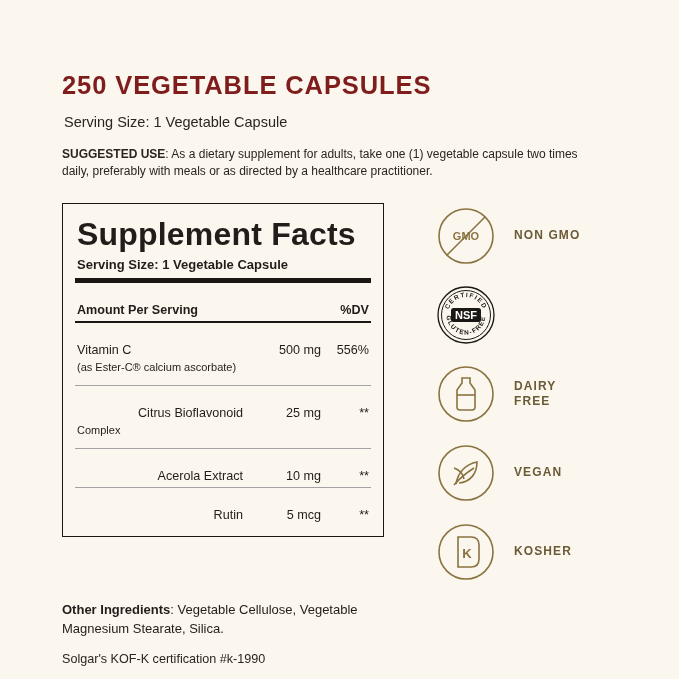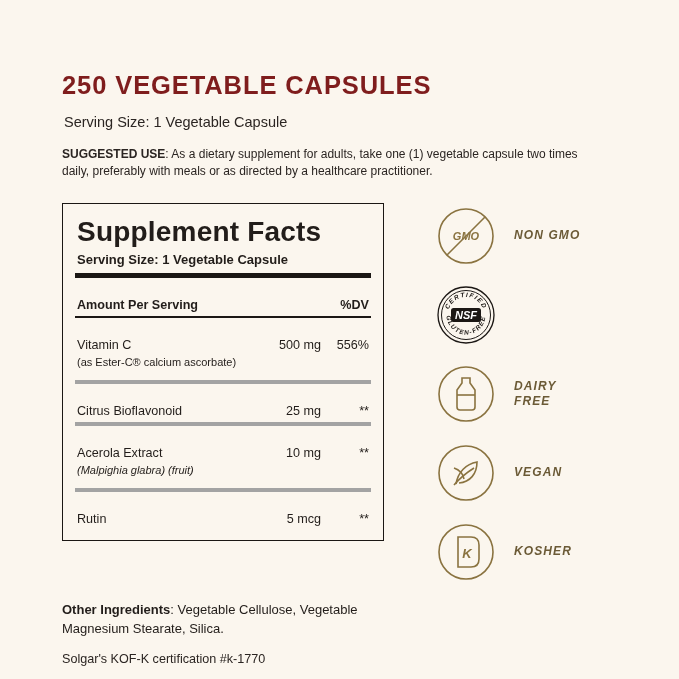--- a/index.html
+++ b/index.html
@@ -46,21 +46,21 @@
   }
 
   
   .facts {
     width: 322px;
     border: 1.6px solid #1b1714;
     padding: 12px 12px 10px 12px;
     background: transparent;
   }
   .facts-title {
-    font-size: 28px;
+    font-size: 32px;
     font-weight: 700;
     letter-spacing: 0.2px;
     margin: 0 0 4px 2px;
   }
   .facts-serving {
     font-size: 13px;
     font-weight: 700;
     margin: 0 0 6px 2px;
   }
   .rule-thick { border-top: 5px solid #1b1714; margin: 2px 0 0 0; }
@@ -72,21 +72,21 @@
     font-size: 12.6px;
   }
   table.facts-table td {
     padding: 20px 2px 4px 2px;
     vertical-align: top;
   }
   .col-name { text-align: left; }
   .col-amt { text-align: right; width: 78px; white-space: nowrap; }
   .col-dv { text-align: right; width: 48px; white-space: nowrap; }
   .hdr td { font-weight: 700; padding-top: 4px; padding-bottom: 4px; }
-  .row-line td { border-top: 4px solid #a3a3a3; }
+  .row-line td { border-top: 1px solid #a3a3a3; text-align: right; }
   .sub { font-size: 11px; }
   .ital { font-style: italic; }
   .footnote {
     font-size: 12.4px;
     font-weight: 700;
     padding: 5px 2px 2px 2px;
     border-top: 5px solid #1b1714;
     margin-top: 3px;
   }
 
@@ -109,21 +109,20 @@
     padding-top: 0px;
     display: flex;
     flex-direction: column;
     gap: 13px;
   }
   .badge {
     display: flex;
     align-items: center;
     gap: 14px;
     height: 66px;
-    font-style: italic;
   }
   .badge-label {
     font-size: 12px;
     font-weight: 700;
     letter-spacing: 1.1px;
     color: #6b5a36;
     line-height: 1.25;
     white-space: pre-line;
   }
   .badge-icon { width: 68px; height: 66px; flex: 0 0 68px; }
@@ -167,30 +166,30 @@
             <td class="col-name sub" style="padding-top:0;">(as Ester-C® calcium ascorbate)</td>
             <td class="col-amt"></td>
               <td class="col-dv"></td>
           </tr>
 
           <tr class="row-line">
             <td class="col-name">Citrus Bioflavonoid</td>
             <td class="col-amt">25 mg</td>
             <td class="col-dv">**</td>
           </tr>
+          <tr>
+            <td class="col-name sub" style="padding-top:0;">Complex</td>
+            <td class="col-amt"></td>
+              <td class="col-dv"></td>
+          </tr>
 
           <tr class="row-line">
             <td class="col-name">Acerola Extract</td>
             <td class="col-amt">10 mg</td>
             <td class="col-dv">**</td>
-          </tr>
-          <tr>
-            <td class="col-name sub ital" style="padding-top:0;">(Malpighia glabra) (fruit)</td>
-            <td class="col-amt"></td>
-              <td class="col-dv"></td>
           </tr>
 
 
           <tr class="row-line">
             <td class="col-name">Rutin</td>
             <td class="col-amt">5 mcg</td>
             <td class="col-dv">**</td>
           </tr>
         </tbody>
       </table>
@@ -253,15 +252,15 @@
           <text x="35" y="39" text-anchor="middle" font-family="Liberation Sans, sans-serif" font-size="13" font-weight="bold" fill="#8a7340">K</text>
         </svg>
         <div class="badge-label">KOSHER</div>
       </div>
 
     </div>
   </div>
 
   <p class="other"><b>Other Ingredients</b><span>: Vegetable Cellulose, Vegetable Magnesium Stearate, Silica.</span></p>
 
-  <div class="kofk">Solgar's KOF-K certification #k-1770</div>
+  <div class="kofk">Solgar's KOF-K certification #k-1990</div>
 
 </div>
 
 </body></html>

